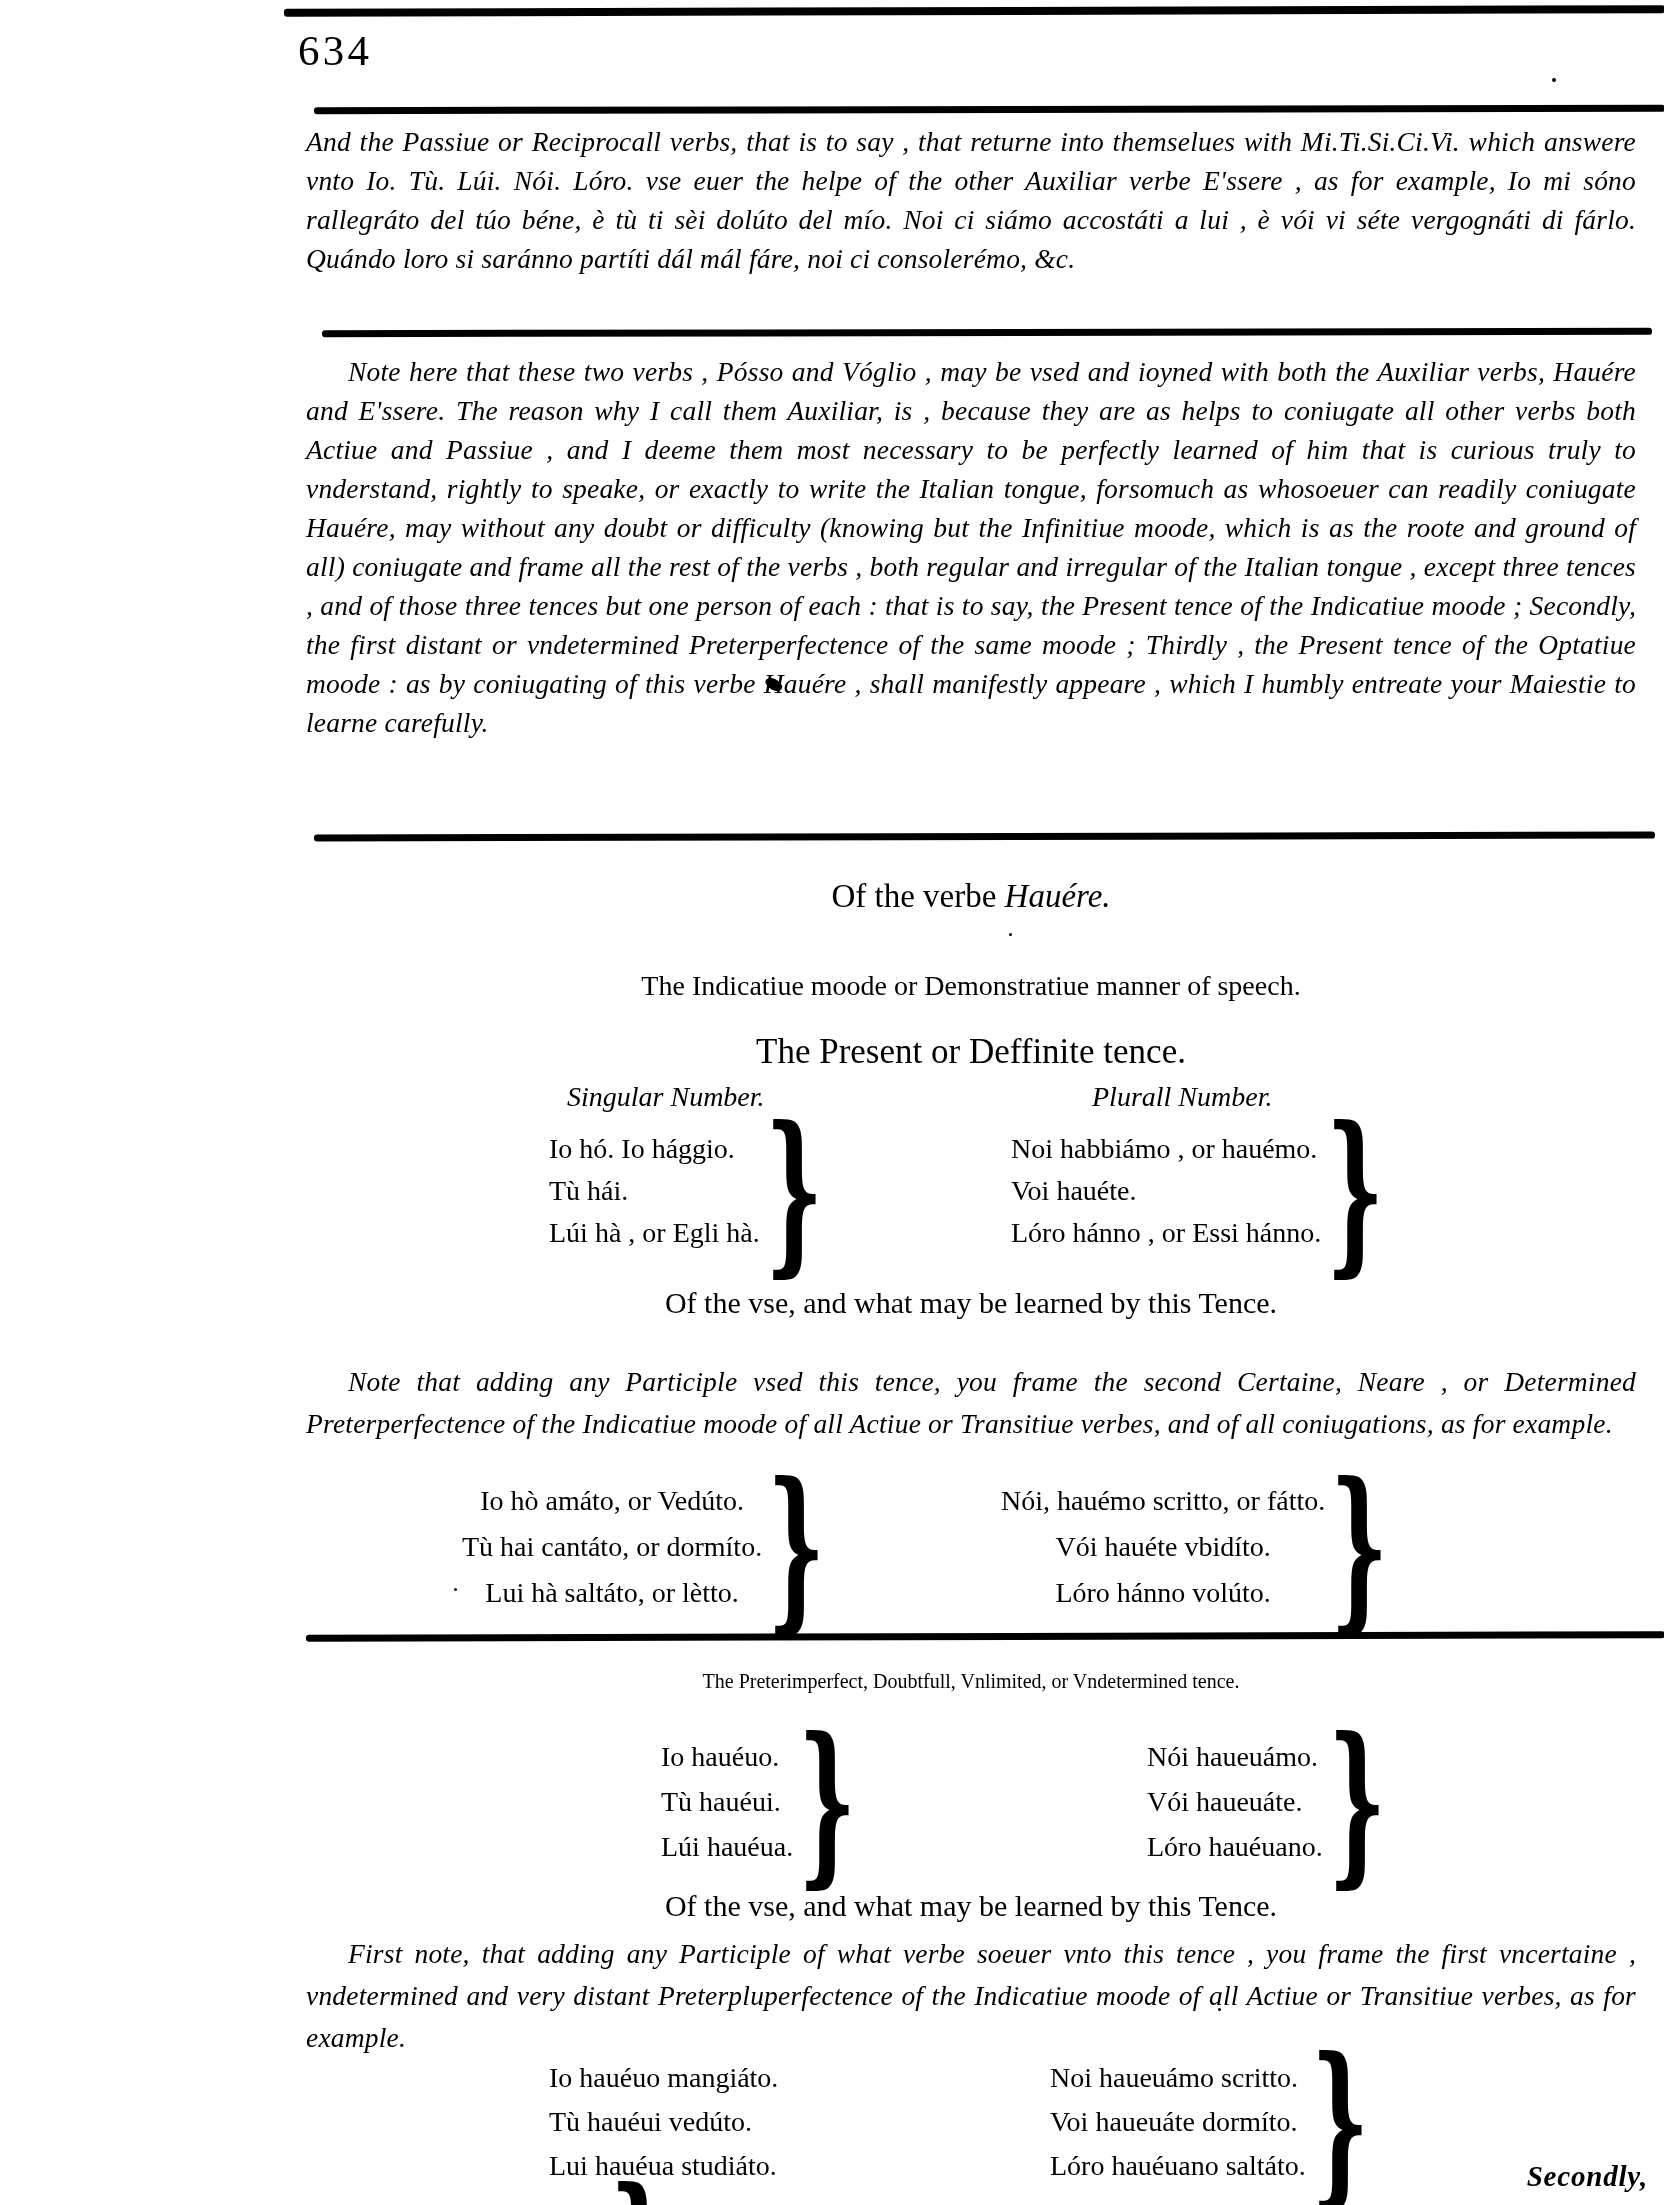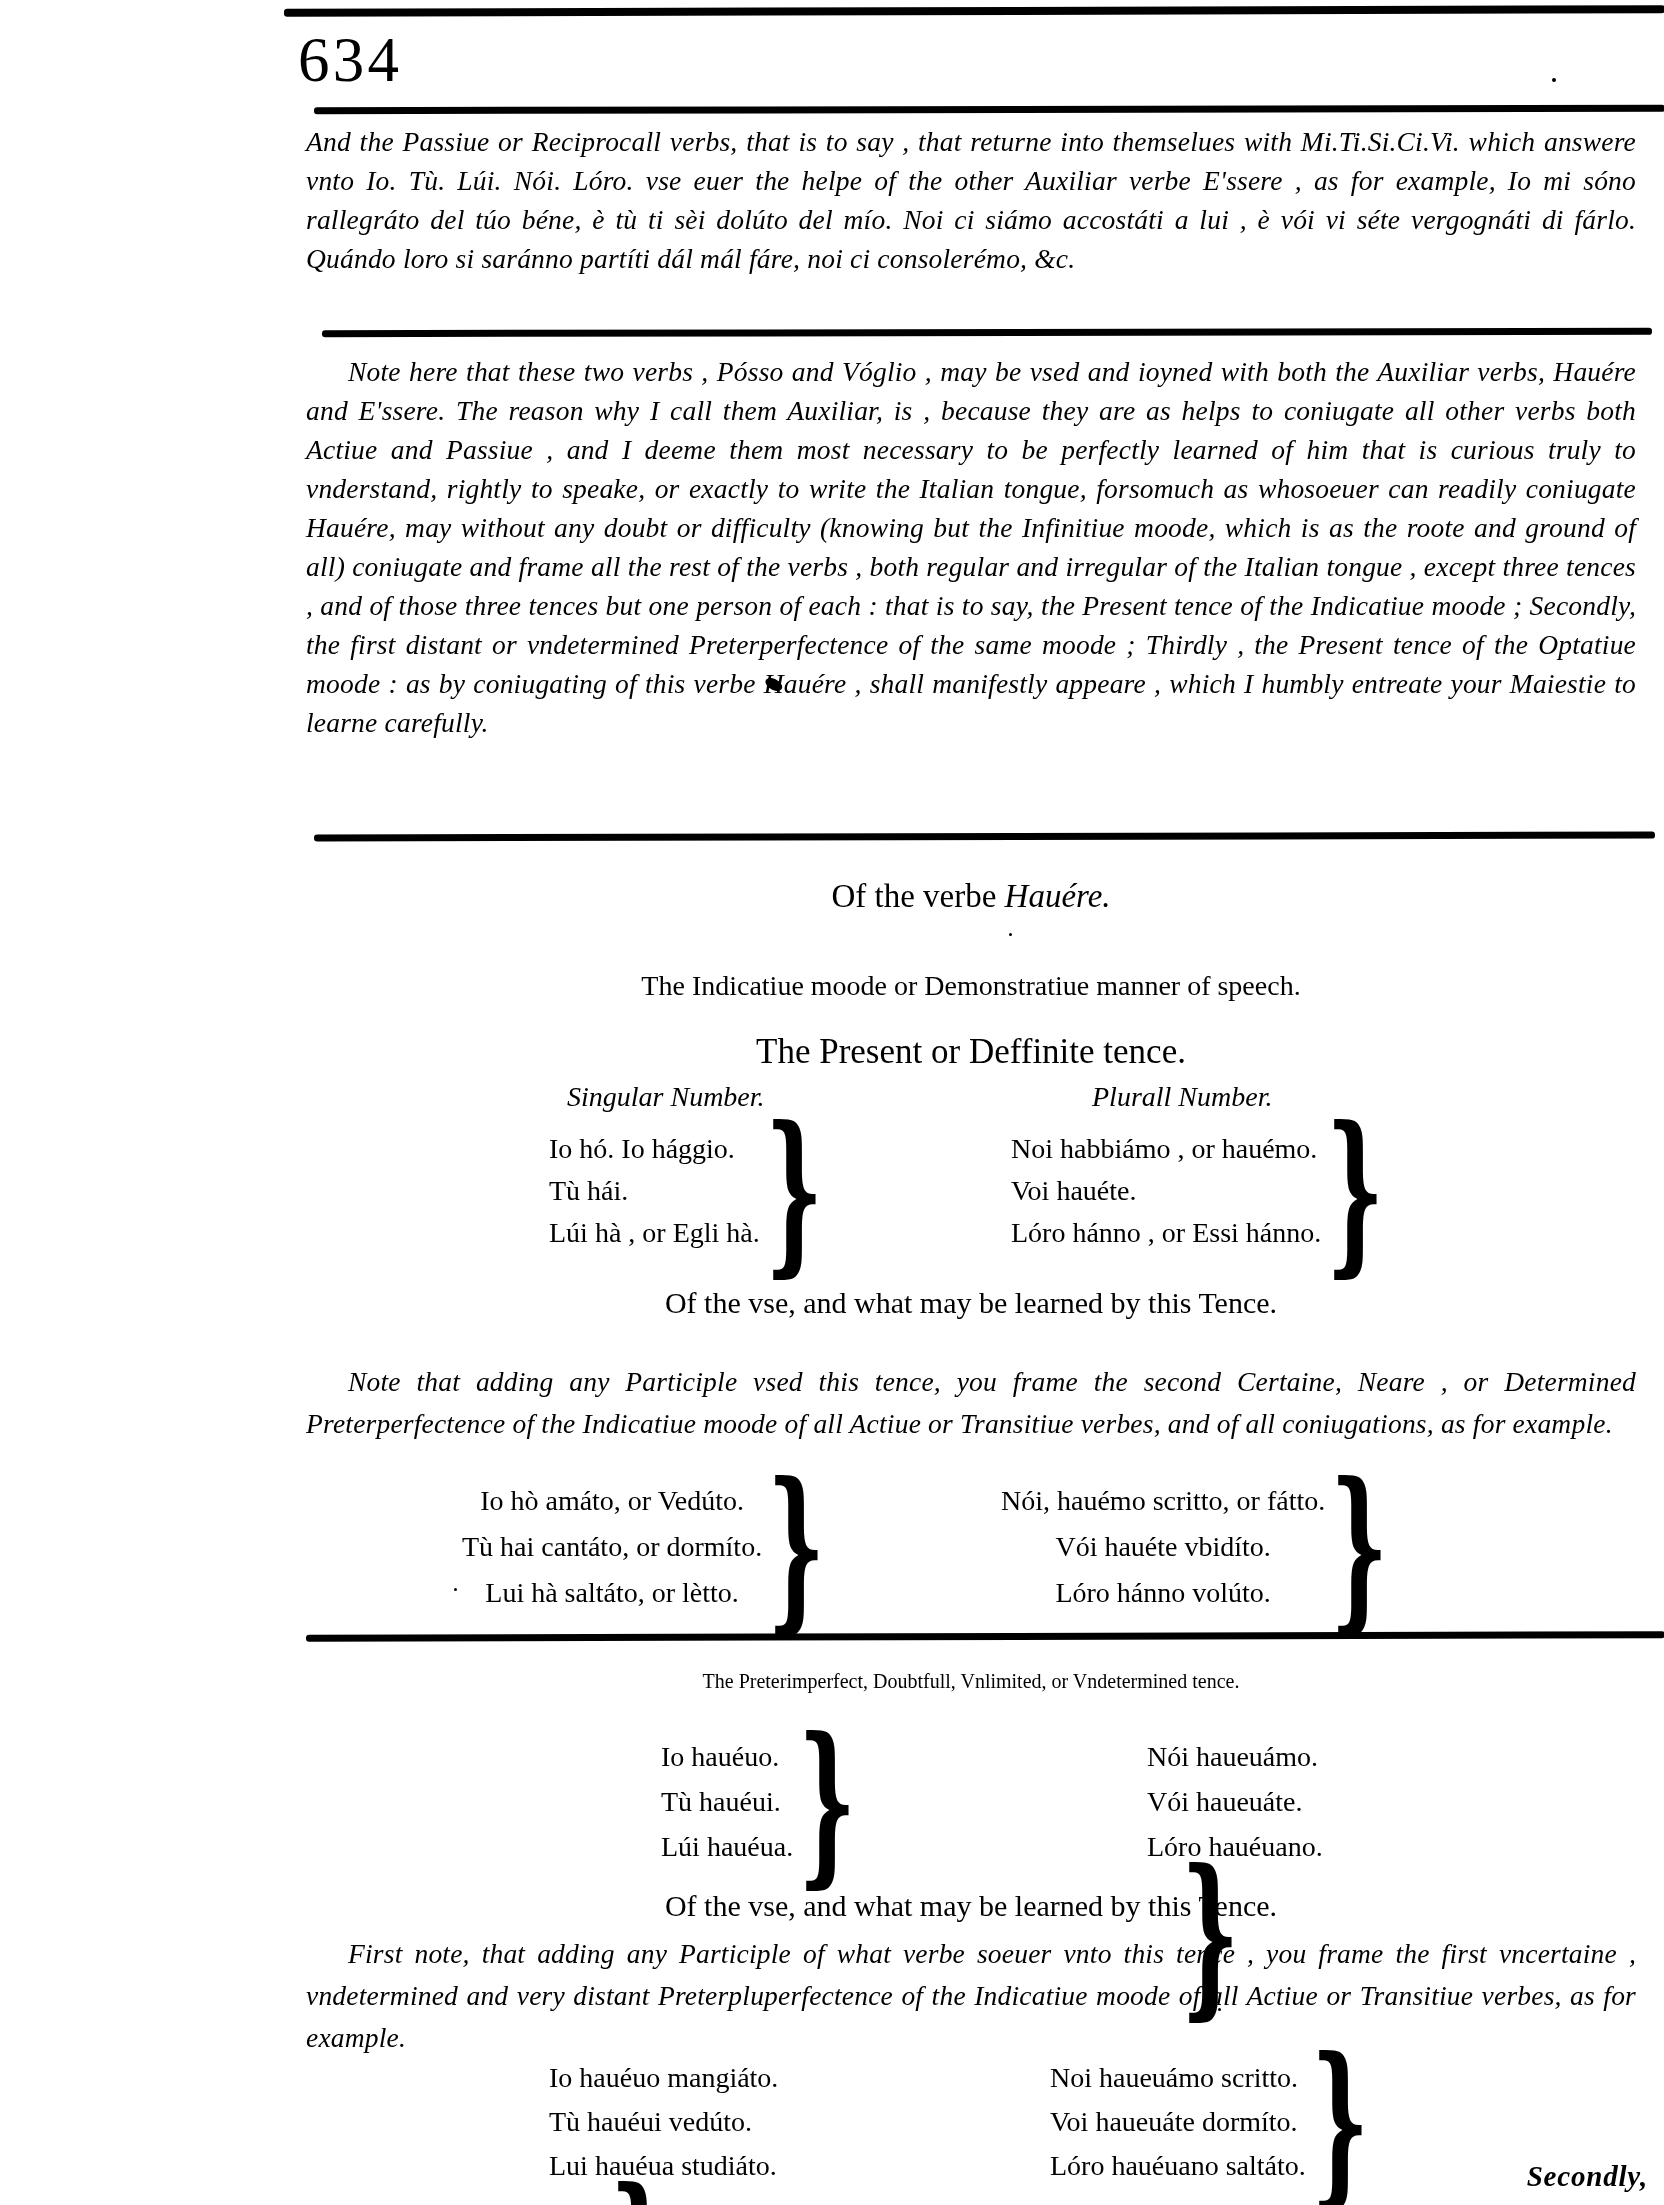--- a/index.html
+++ b/index.html
@@ -13,21 +13,21 @@
     overflow: hidden;
   }
   .rule {
     position: absolute;
     background: #000;
     border-radius: 3.2px;
   }
   .page-number {
     position: absolute;
     left: 298px; top: 29px;
-    font-size: 63px;
+    font-size: 43px;
     line-height: 1;
     letter-spacing: 3.2px;
   }
   .running-title {
     position: absolute;
     left: 306px; top: 9.7px;
     width: 1330px;
     text-align: center;
     font-size: 51px;
     line-height: 1.15;
@@ -164,21 +164,21 @@
 
   <div class="conj-table" style="top:1734px; height:138px;">
     <div class="conj-col" style="left:661px; top:0;">
       <div class="conj-rows">
         <div class="conj-row" style="line-height:45px;">Io hauéuo.</div>
         <div class="conj-row" style="line-height:45px;">Tù hauéui.</div>
         <div class="conj-row" style="line-height:45px;">Lúi hauéua.</div>
       </div>
       <div class="brace">}</div>
     </div>
-    <div class="conj-col" style="left:1147px; top:0;flex-direction:column;">
+    <div class="conj-col" style="left:1147px; top:0;">
       <div class="conj-rows">
         <div class="conj-row" style="line-height:45px;">Nói haueuámo.</div>
         <div class="conj-row" style="line-height:45px;">Vói haueuáte.</div>
         <div class="conj-row" style="line-height:45px;">Lóro hauéuano.</div>
       </div>
       <div class="brace">}</div>
     </div>
   </div>
 
   <div class="heading" style="top:1888px; font-size:30px;">Of the vse, and what may be learned by this Tence.</div>

